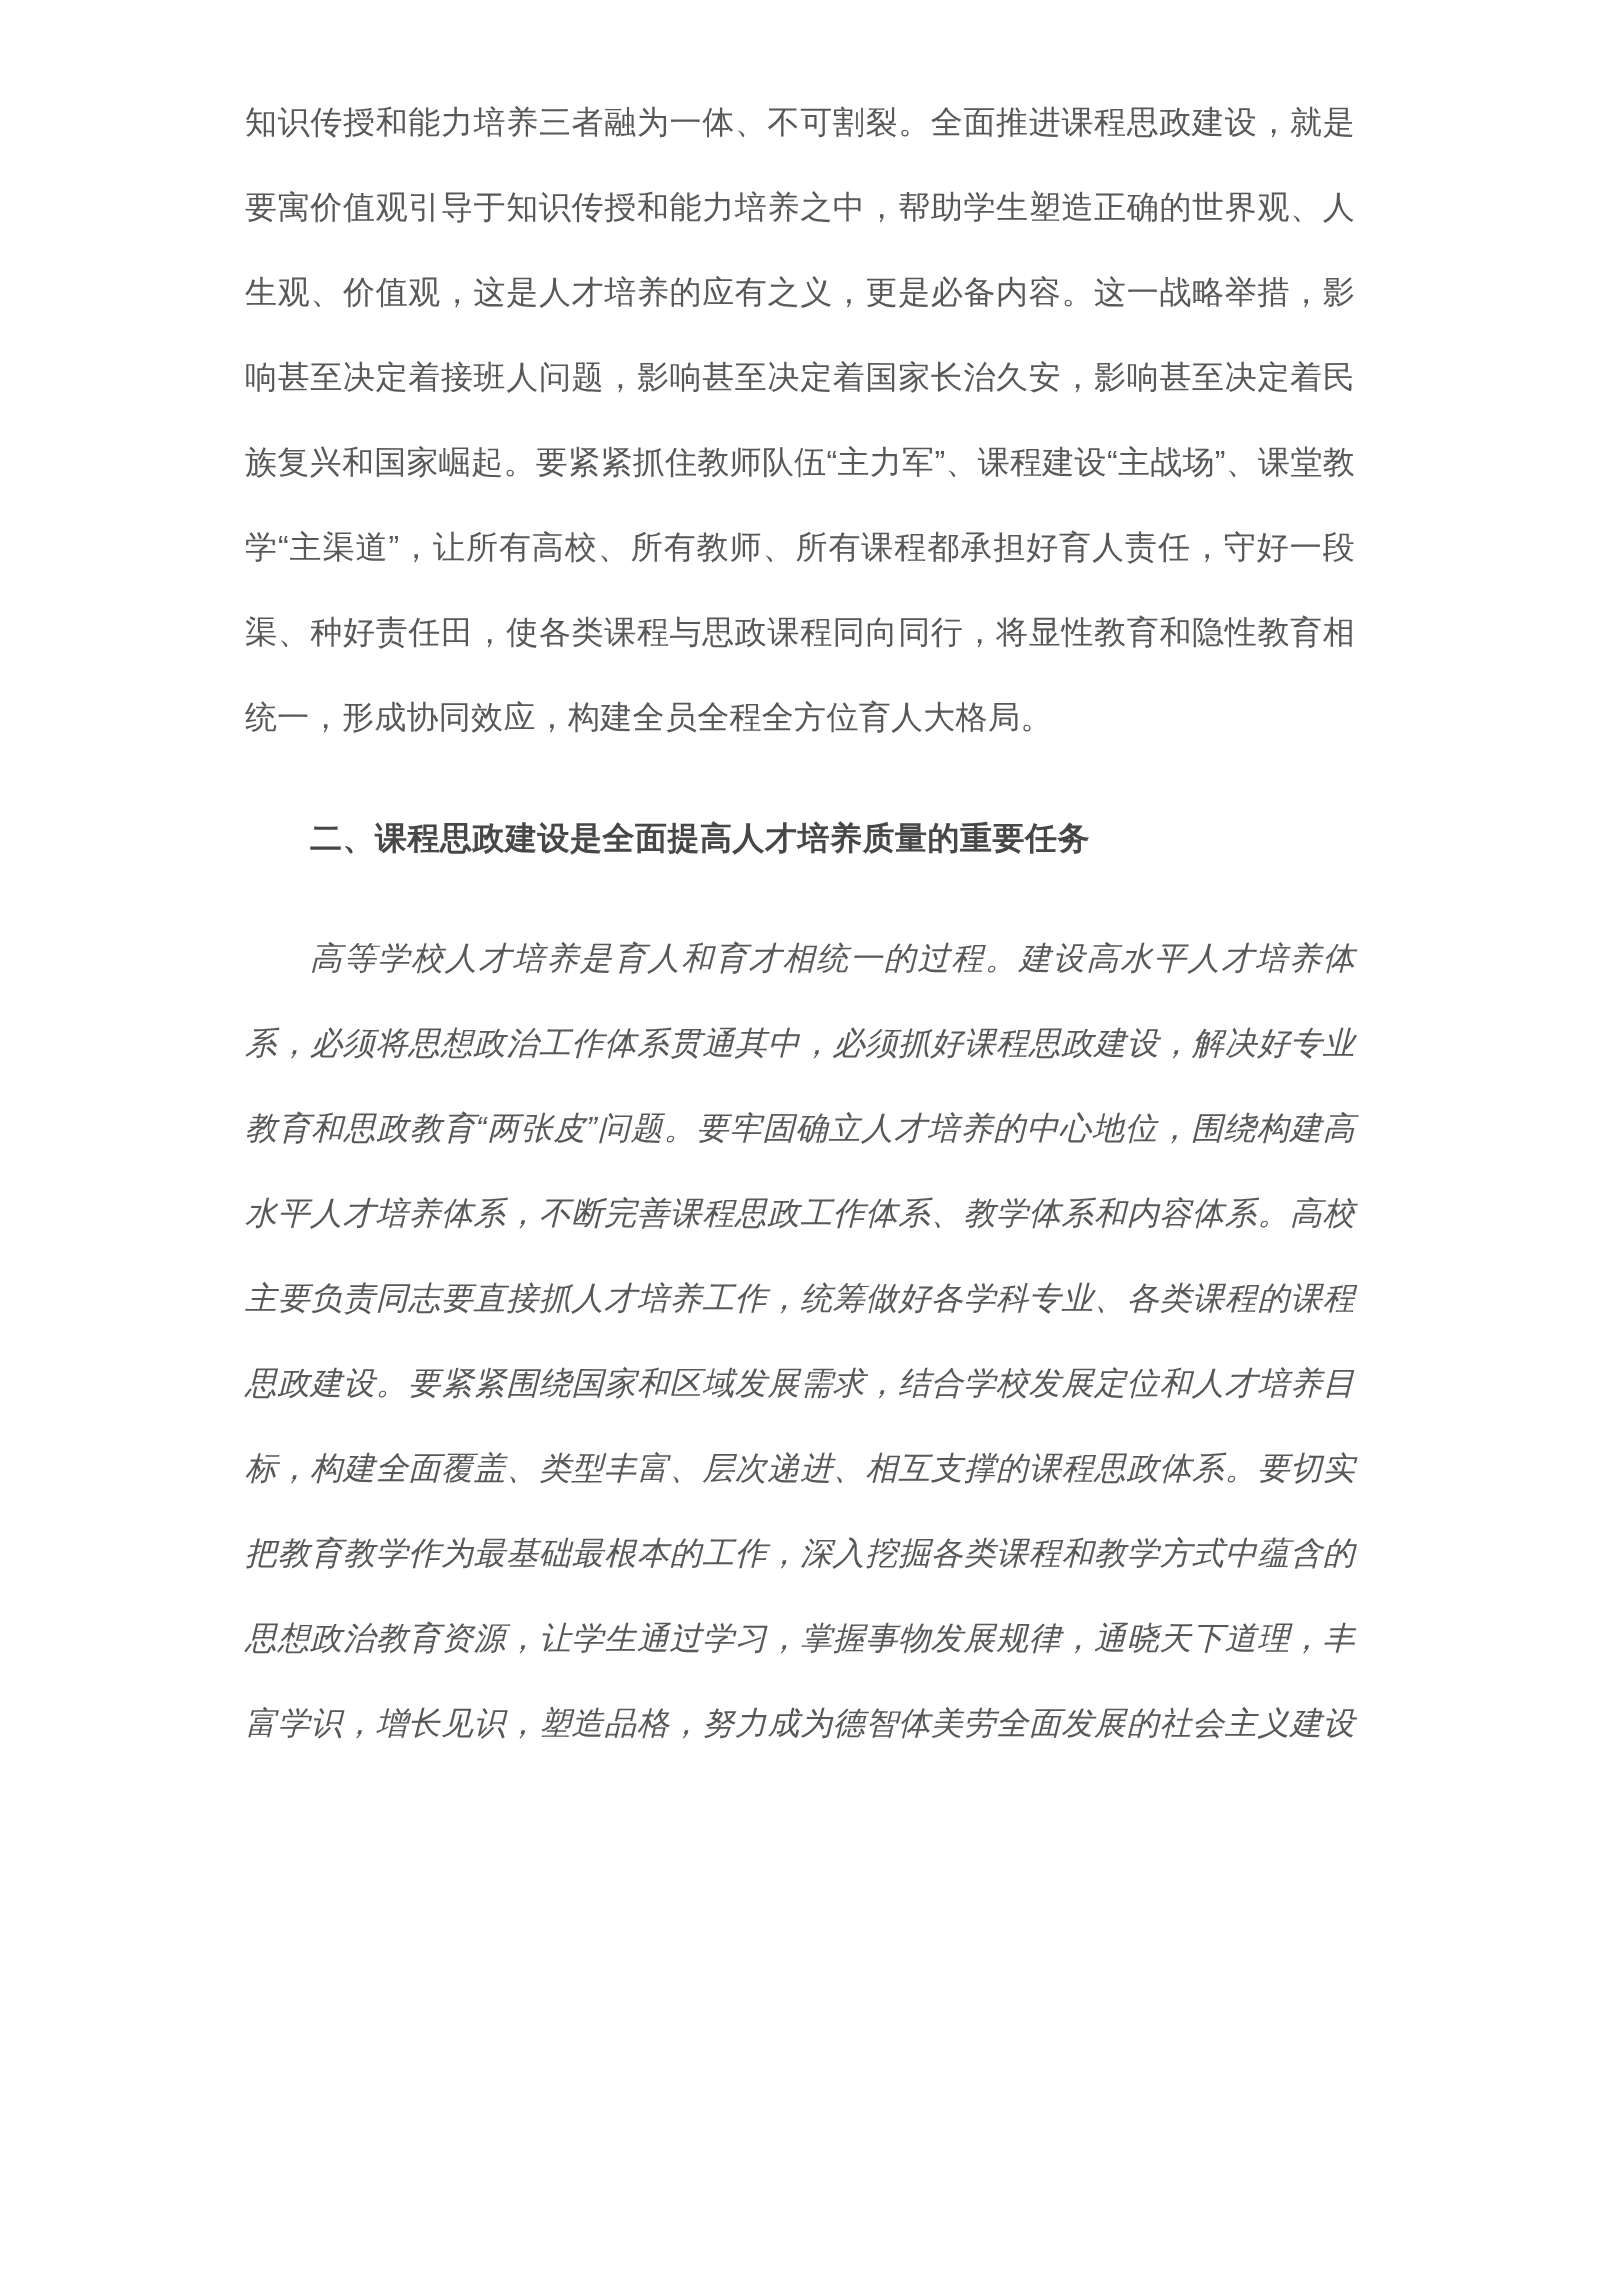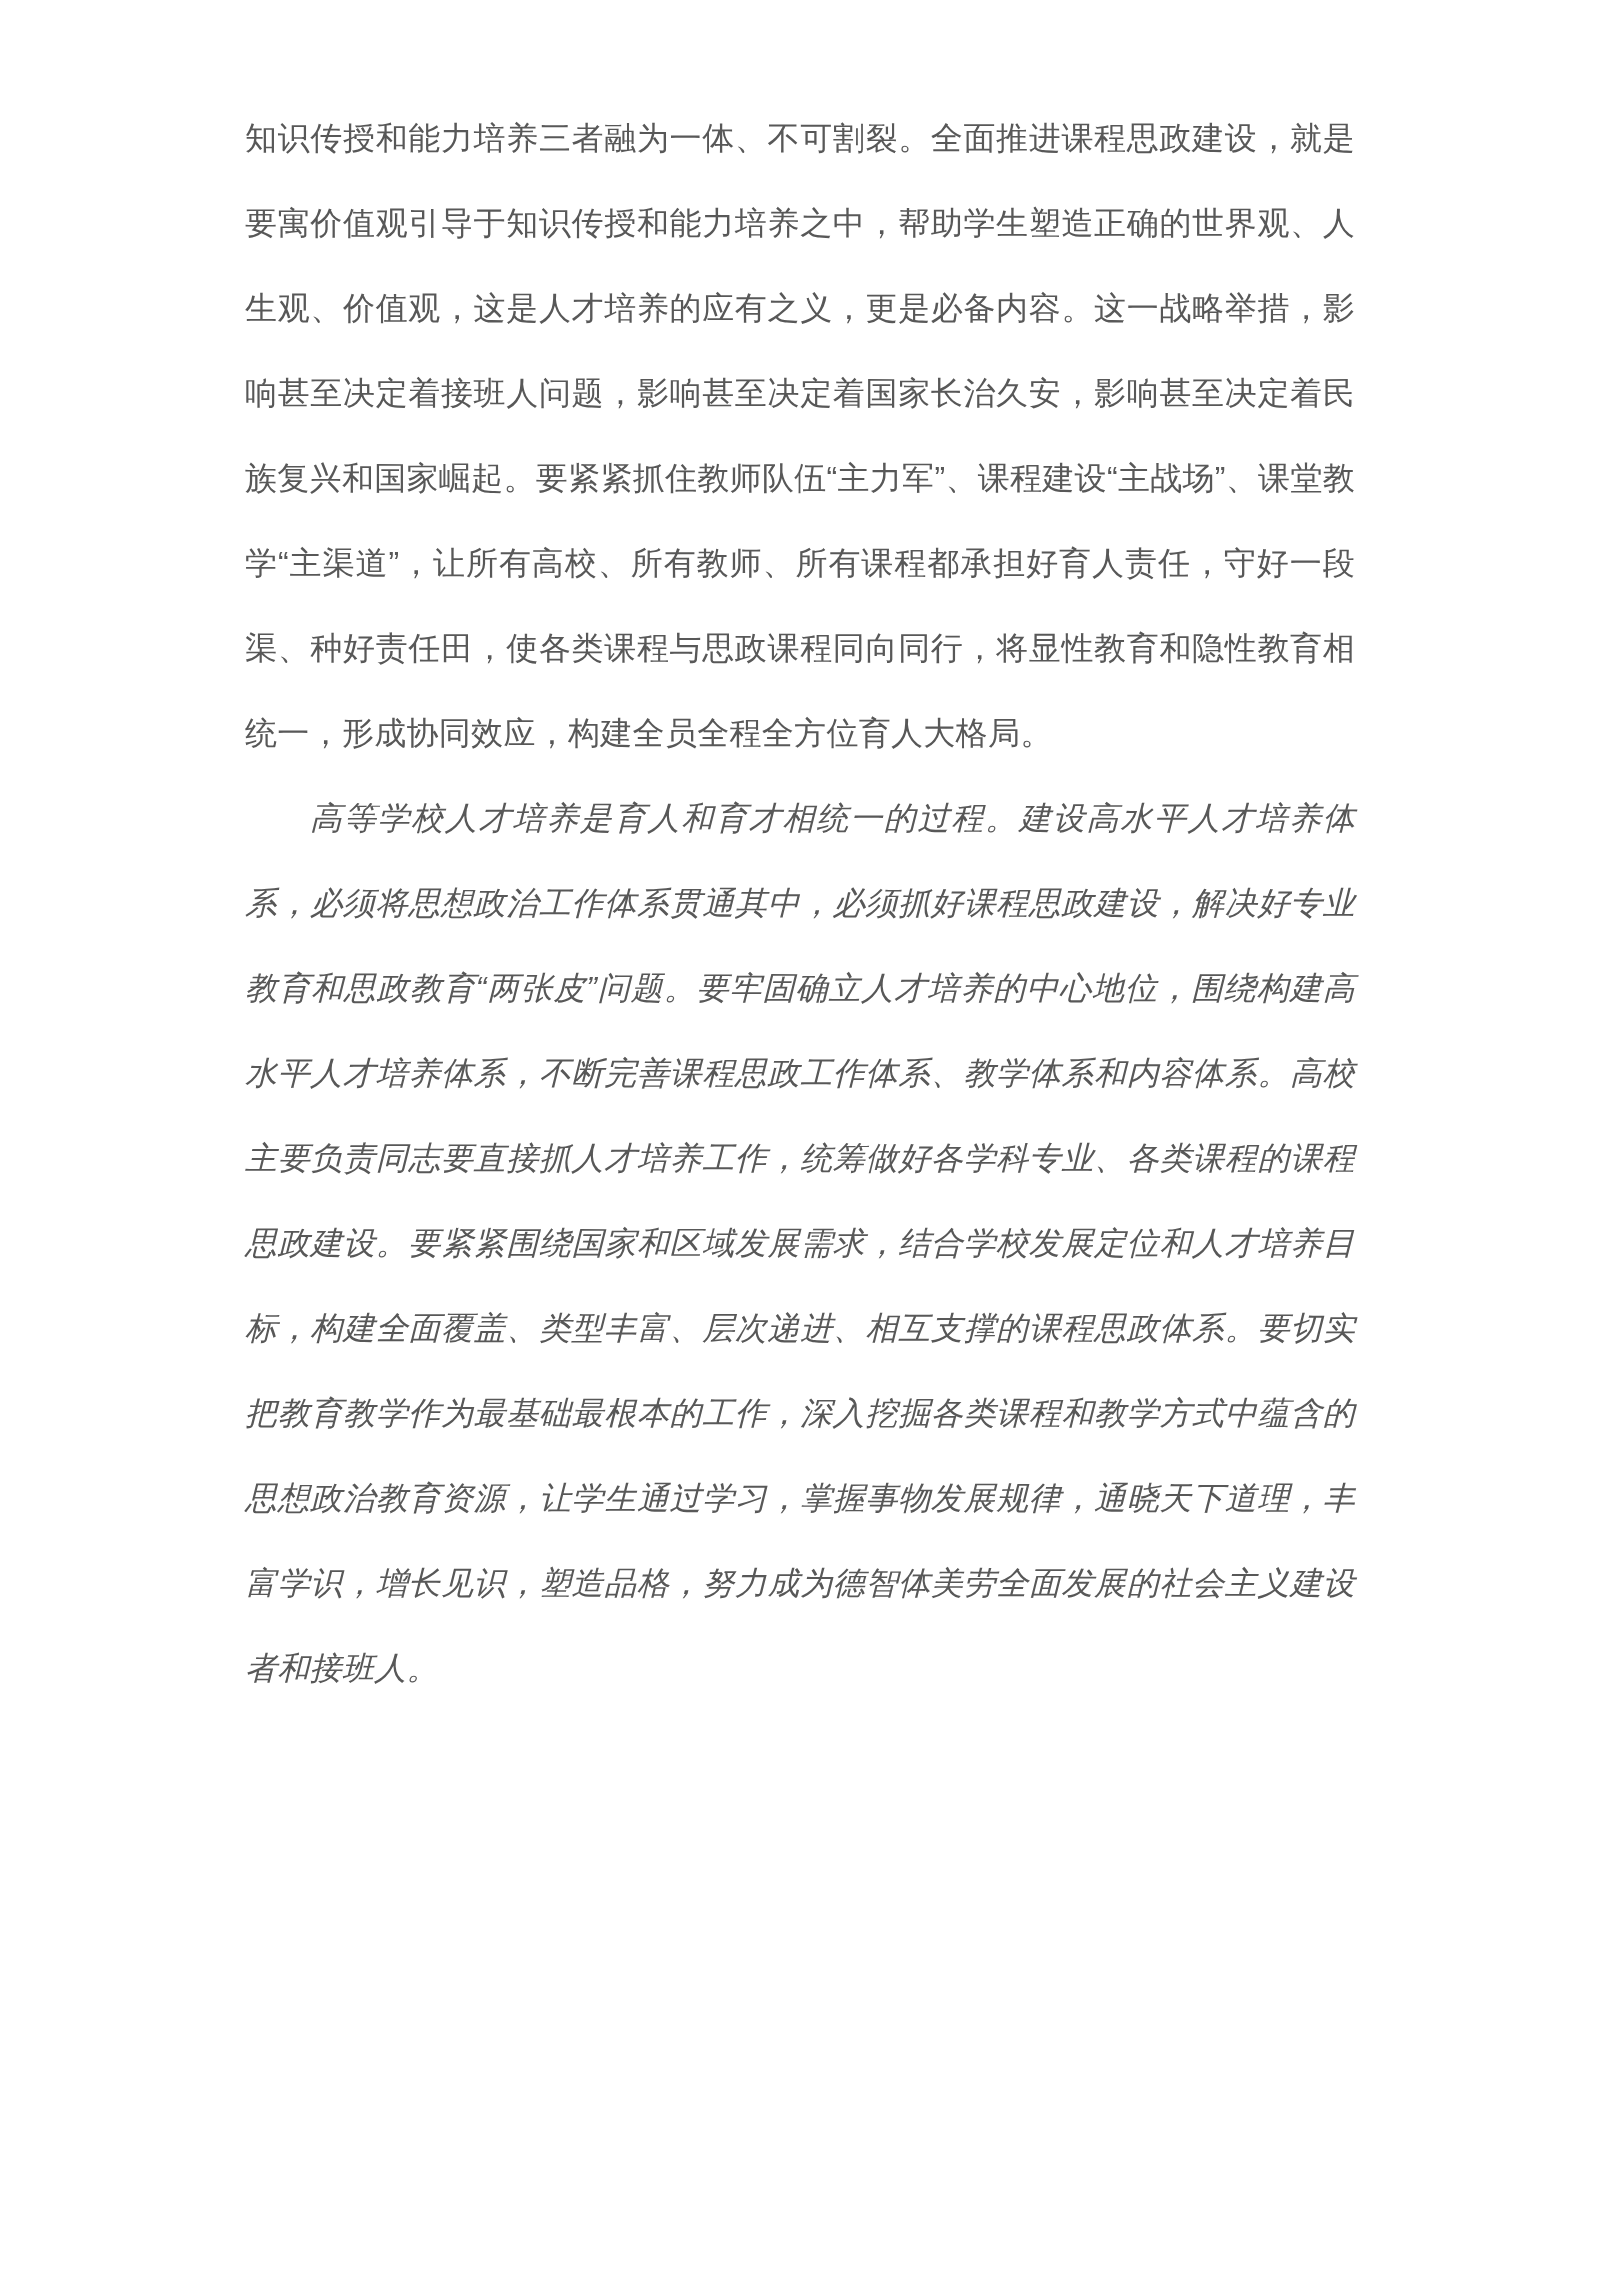--- a/index.html
+++ b/index.html
@@ -4,21 +4,21 @@
 <style>
   html, body {
     margin: 0;
     padding: 0;
     background: #ffffff;
   }
   .page {
     position: relative;
     width: 1621px;
     height: 1754px;
-    margin: 16px auto;
+    margin: 0 auto;
     background: #ffffff;
     box-sizing: border-box;
     padding: 80px 266px 0 245px;
     font-family: "Liberation Sans", "DejaVu Sans", sans-serif;
     overflow: hidden;
   }
   .body-para {
     margin: 0;
     font-size: 32px;
     line-height: 85px;
@@ -44,20 +44,21 @@
   }
 </style>
 </head>
 <body>
 
 <div class="page">
   <div>
 
     <p class="body-para">知识传授和能力培养三者融为一体、不可割裂。全面推进课程思政建设，就是要寓价值观引导于知识传授和能力培养之中，帮助学生塑造正确的世界观、人生观、价值观，这是人才培养的应有之义，更是必备内容。这一战略举措，影响甚至决定着接班人问题，影响甚至决定着国家长治久安，影响甚至决定着民族复兴和国家崛起。要紧紧抓住教师队伍“主力军”、课程建设“主战场”、课堂教学“主渠道”，让所有高校、所有教师、所有课程都承担好育人责任，守好一段渠、种好责任田，使各类课程与思政课程同向同行，将显性教育和隐性教育相统一，形成协同效应，构建全员全程全方位育人大格局。</p>
 
+    <h2 class="section-heading">二、课程思政建设是全面提高人才培养质量的重要任务</h2>
 
     <p class="body-para indent">高等学校人才培养是育人和育才相统一的过程。建设高水平人才培养体系，必须将思想政治工作体系贯通其中，必须抓好课程思政建设，解决好专业教育和思政教育“两张皮”问题。要牢固确立人才培养的中心地位，围绕构建高水平人才培养体系，不断完善课程思政工作体系、教学体系和内容体系。高校主要负责同志要直接抓人才培养工作，统筹做好各学科专业、各类课程的课程思政建设。要紧紧围绕国家和区域发展需求，结合学校发展定位和人才培养目标，构建全面覆盖、类型丰富、层次递进、相互支撑的课程思政体系。要切实把教育教学作为最基础最根本的工作，深入挖掘各类课程和教学方式中蕴含的思想政治教育资源，让学生通过学习，掌握事物发展规律，通晓天下道理，丰富学识，增长见识，塑造品格，努力成为德智体美劳全面发展的社会主义建设者和接班人。</p>
 
     <h2 class="section-heading">三、明确课程思政建设目标要求和内容重点</h2>
 
   </div>
 </div>
 
 
 </body></html>

